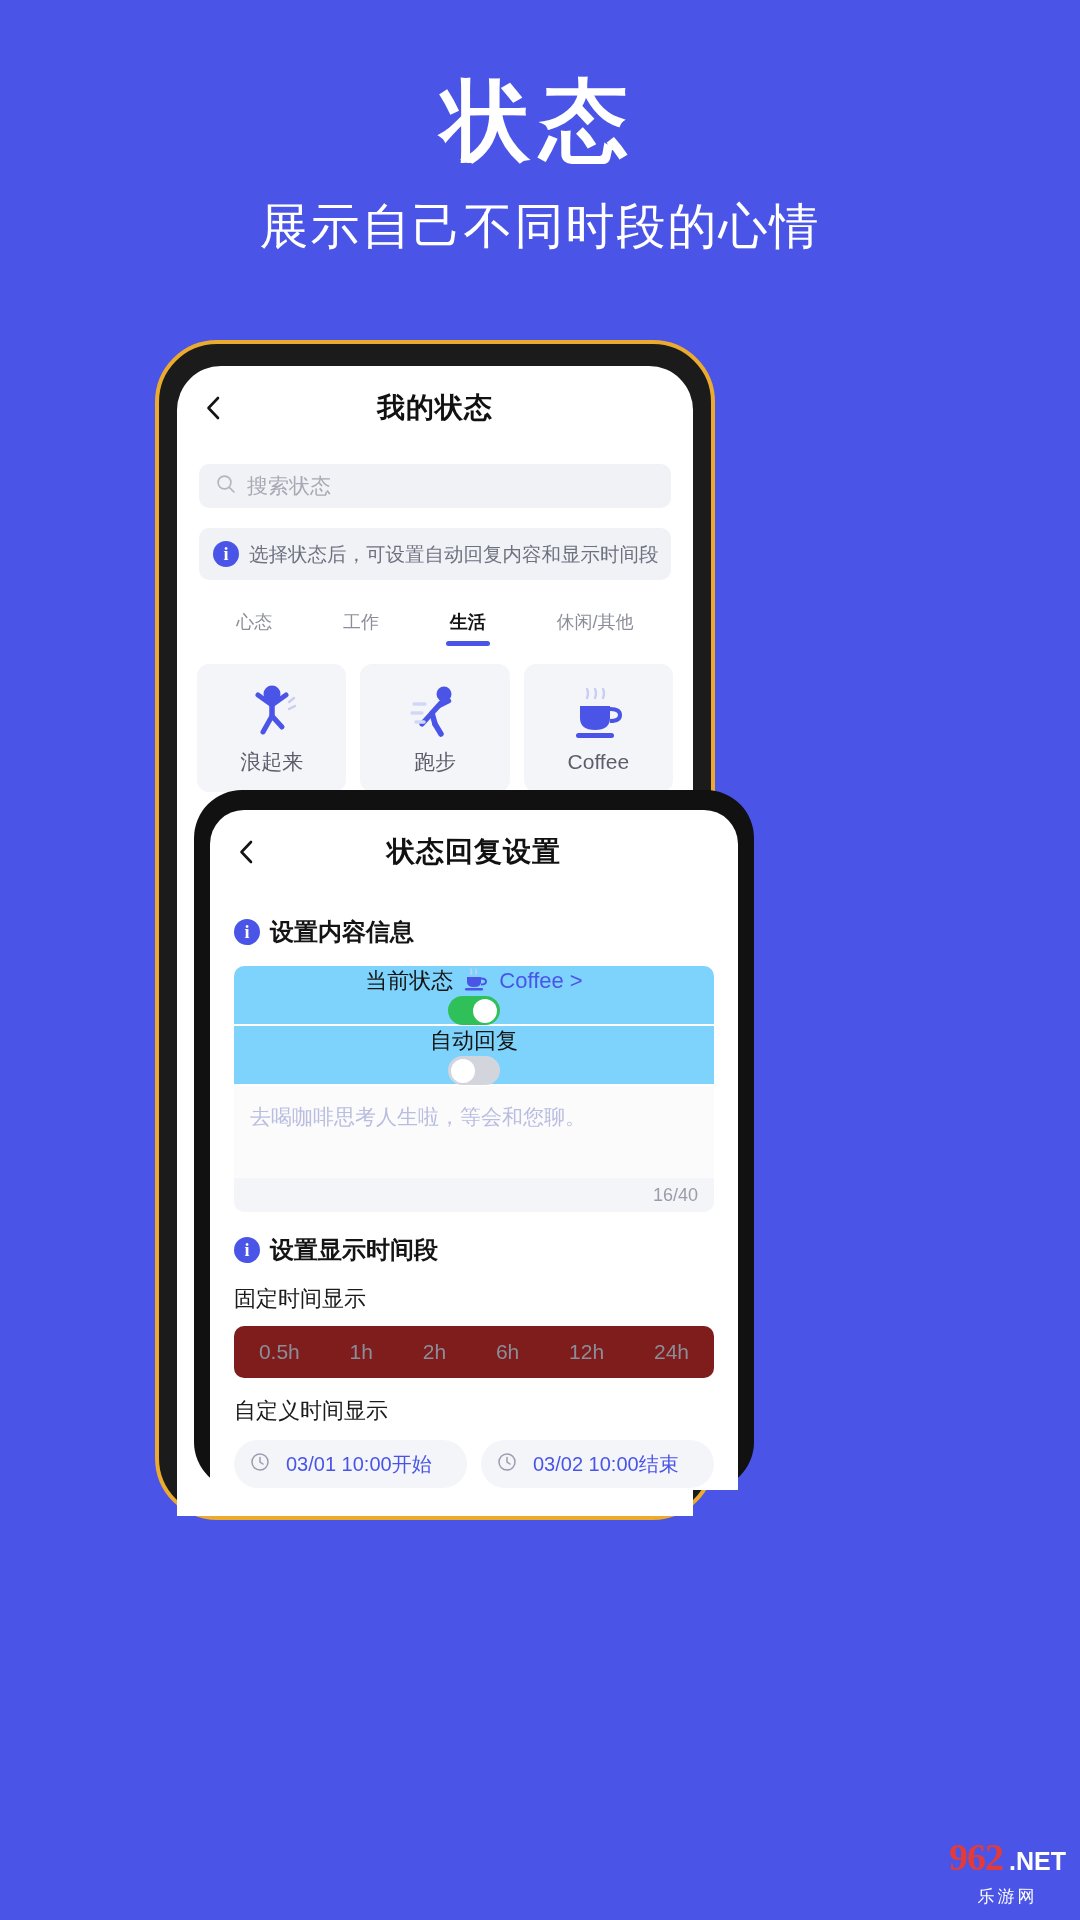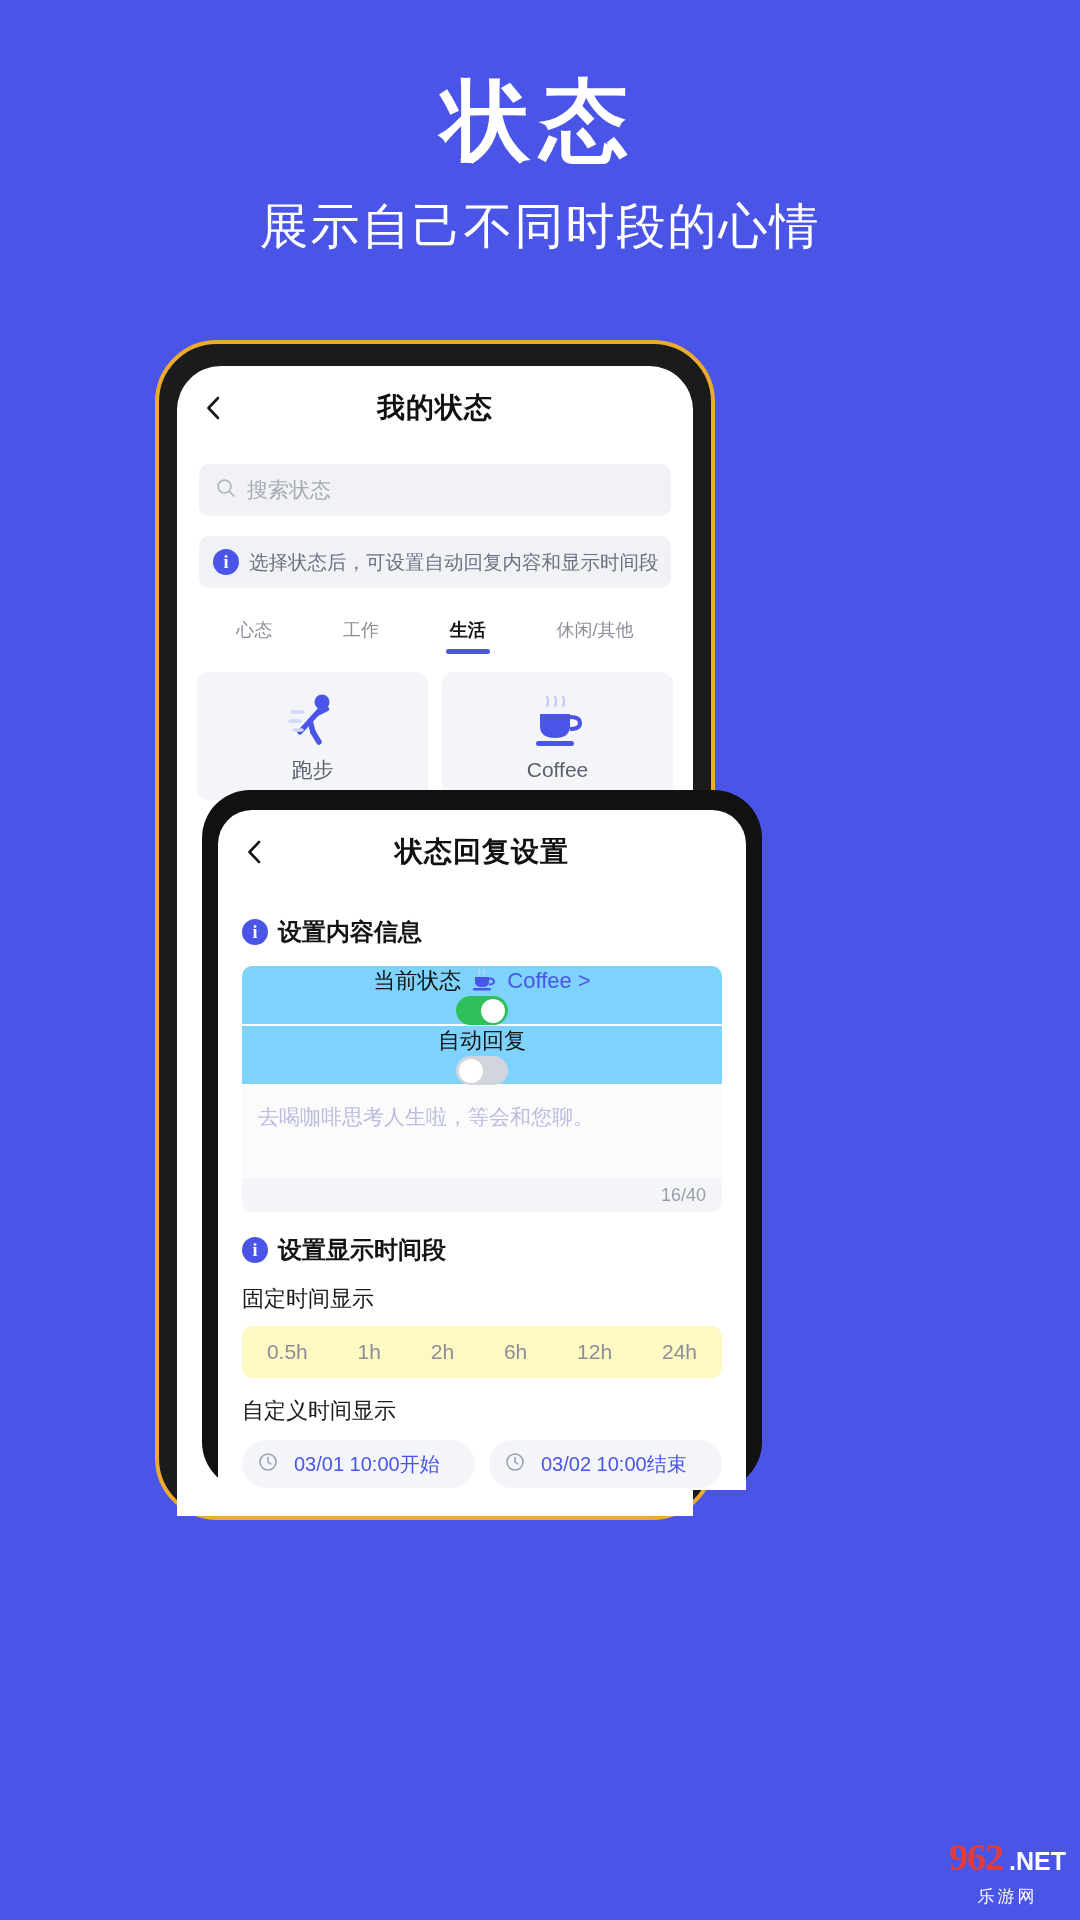--- a/index.html
+++ b/index.html
@@ -44,21 +44,21 @@
   }
   .nav-back {
     position:absolute; left:22px; top:50%; transform:translateY(-50%);
     width:30px; height:30px;
   }
   .nav-back svg { display:block; }
   .nav-title { font-size:28px; font-weight:bold; color:#111; letter-spacing:1px; }
 
   
   .search {
-    margin:14px 22px 0 22px; height:52px;
+    margin:14px 22px 0 22px; height:44px;
     background:#f1f2f6; border-radius:10px;
     display:flex; align-items:center; padding:0 16px; gap:10px;
   }
   .search-ph { color:#a7aab4; font-size:21px; }
 
   
   .banner {
     margin:20px 22px 0 22px; height:52px;
     background:#f1f2f6; border-radius:10px;
     display:flex; align-items:center; padding:0 14px; gap:10px;
@@ -88,21 +88,21 @@
   .card {
     flex:1; height:128px; background:#f4f5f8; border-radius:12px;
     display:flex; flex-direction:column; align-items:center;
     justify-content:center; gap:6px;
   }
   .card-icon { height:62px; display:flex; align-items:center; justify-content:center; }
   .card-label { font-size:21px; color:#5c5f6b; }
 
   
   .phone-front {
-    position:absolute; left:202px; top:790px;
+    position:absolute; left:194px; top:790px;
     width:560px; height:700px;
     border-radius:48px;
     background:#111111;
     padding:20px 16px 0 16px;
   }
   .phone-front-screen {
     width:100%; height:100%;
     background:#ffffff;
     border-radius:34px 34px 0 0;
     overflow:hidden;
@@ -141,21 +141,21 @@
     margin:0 24px 0 24px; background:#f4f5f8;
     border-radius:0 0 10px 10px; height:34px;
     display:flex; align-items:center; justify-content:flex-end;
     padding:0 16px;
   }
   .counter { font-size:18px; color:#9a9da8;margin-left:44px; }
 
   .sub-label { margin:18px 24px 0 24px; font-size:22px; color:#1b1b1b; }
 
   .chips {
-    margin:12px 24px 0 24px; height:52px; background:#fef9c3;
+    margin:12px 24px 0 24px; height:52px; background:#7f1d1d;
     border-radius:10px; display:flex; align-items:center;
     justify-content:space-around;
   }
   .chip { font-size:21px; color:#8b8e99; }
 
   .time-row { display:flex; gap:14px; margin:14px 24px 0 24px; }
   .time-chip {
     flex:1; height:48px; border-radius:24px; background:#f4f5f8;
     display:flex; align-items:center; gap:16px; padding:0 16px;
   }
@@ -209,20 +209,32 @@
 
     <div class="tabs">
       <div class="tab">心态</div>
       <div class="tab">工作</div>
       <div class="tab active">生活</div>
       <div class="tab">休闲/其他</div>
     </div>
 
     <div class="cards">
 
+      <div class="card">
+        <span class="card-icon">
+          <svg width="54" height="58" viewBox="0 0 54 58">
+            <circle cx="27" cy="12" r="8.5" fill="#4a55e8"></circle>
+            <path d="M27 20 L27 34" stroke="#4a55e8" stroke-width="5.5" stroke-linecap="round"></path>
+            <path d="M27 23 L13 13 M27 23 L41 13" stroke="#4a55e8" stroke-width="5" stroke-linecap="round"></path>
+            <path d="M27 34 L18 50 M27 34 L37 45" stroke="#4a55e8" stroke-width="5" stroke-linecap="round"></path>
+            <path d="M44 20 L49 16 M44 27 L50 24" stroke="#c9cdf5" stroke-width="2.4" stroke-linecap="round"></path>
+          </svg>
+        </span>
+        <span class="card-label">浪起来</span>
+      </div>
 
       <div class="card">
         <span class="card-icon">
           <svg width="54" height="58" viewBox="0 0 54 58">
             <circle cx="36" cy="12" r="7.5" fill="#4a55e8"></circle>
             <path d="M33 21 L24 31 L27 42" stroke="#4a55e8" stroke-width="5.5" fill="none" stroke-linecap="round" stroke-linejoin="round"></path>
             <path d="M27 42 L33 52" stroke="#4a55e8" stroke-width="5.5" stroke-linecap="round"></path>
             <path d="M24 31 L14 42" stroke="#4a55e8" stroke-width="5.2" stroke-linecap="round"></path>
             <path d="M31 24 L41 19" stroke="#4a55e8" stroke-width="4.6" stroke-linecap="round"></path>
             <path d="M6 22 L17 22 M4 31 L14 31 M8 40 L16 40" stroke="#d3d7f7" stroke-width="3.4" stroke-linecap="round"></path>

